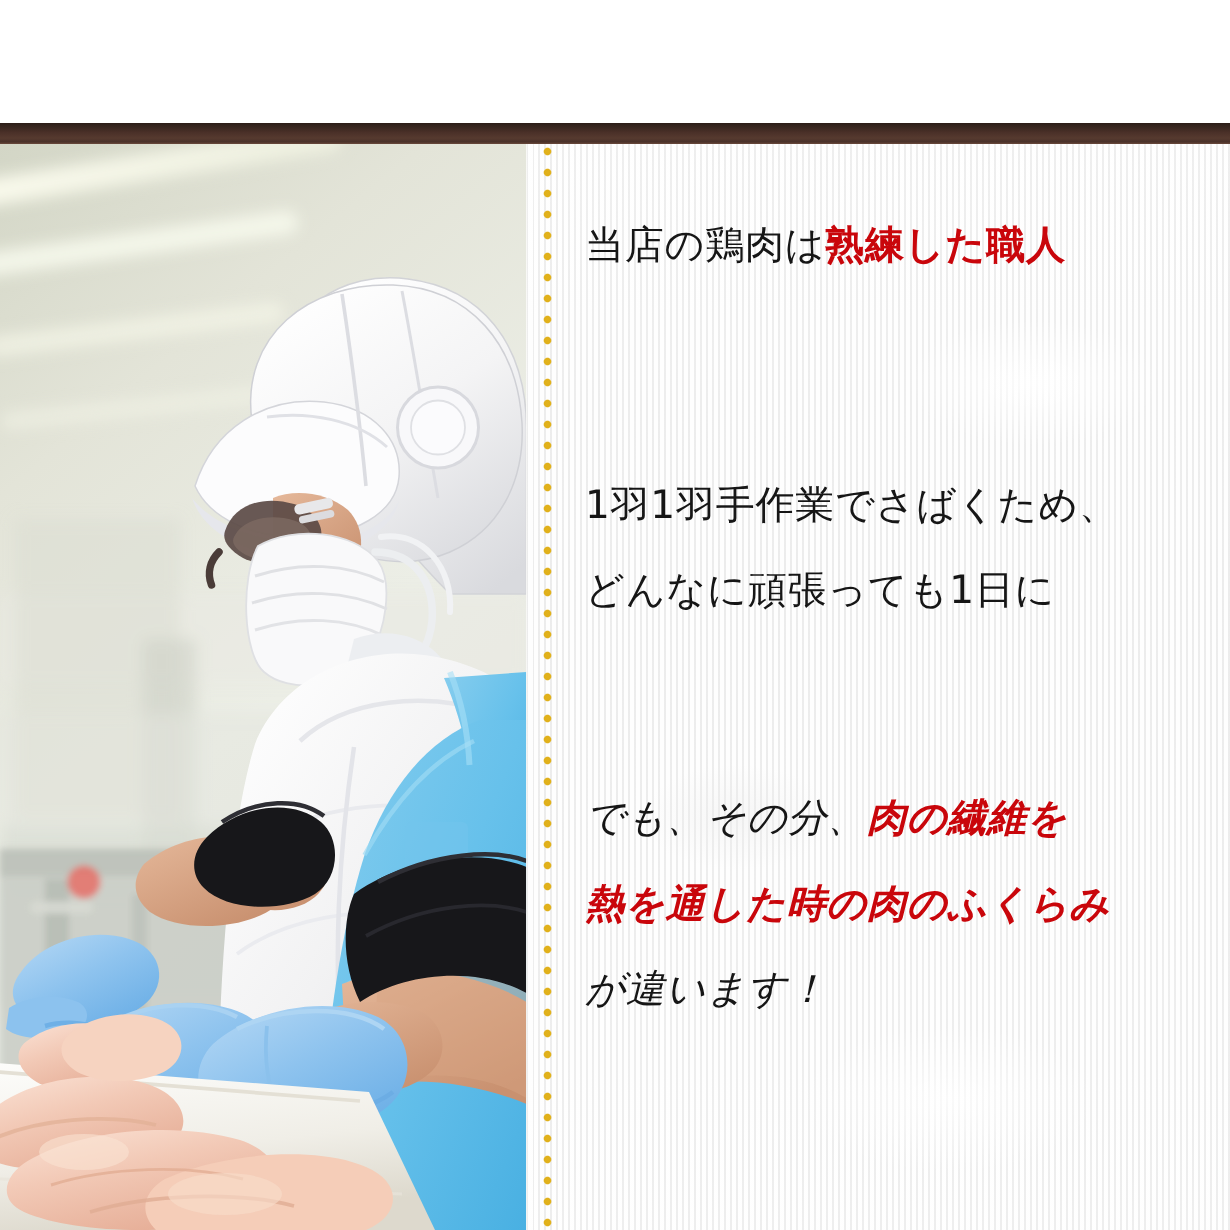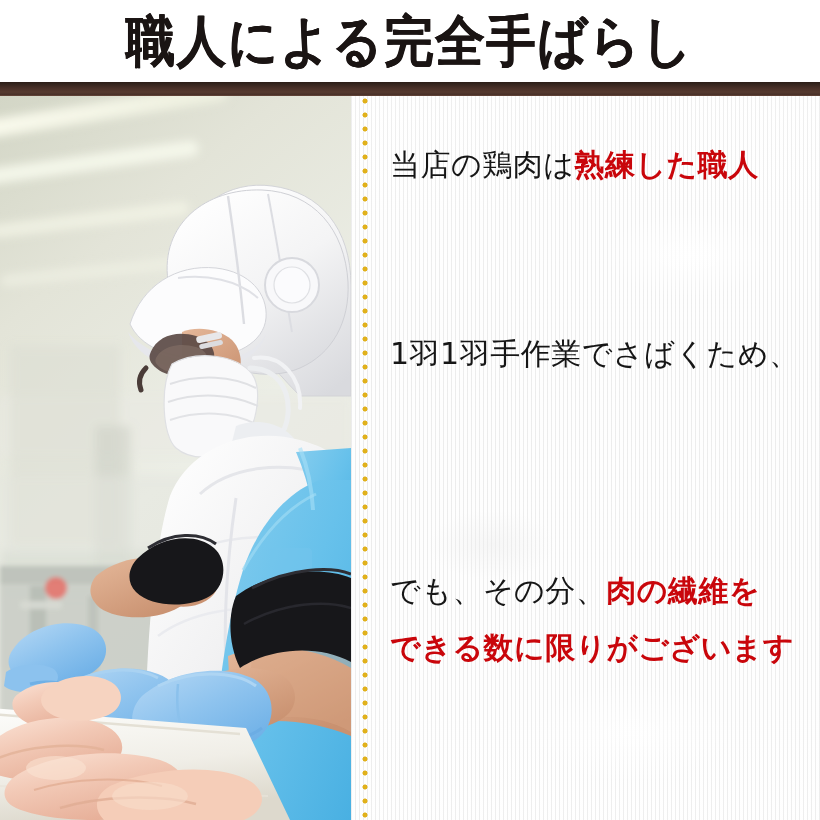--- a/index.html
+++ b/index.html
@@ -86,43 +86,40 @@
   }
 
   
   .copy {
     position:absolute;
     left:39px;
     width:420px;
   }
   .copy p {
     font-family:"DejaVu Sans","Liberation Sans",sans-serif;
-    font-size:30px;
+    font-size:26px;
     line-height:57px;
     color:#161616;
     letter-spacing:0.5px;
     white-space:nowrap;
   }
   .em { color:#c9060b; font-weight:700; }
   .blkbold { color:#161616; }
 
   #para1 { top:40px; }
-  #para2 { top:229px; }
-  #para3 { top:466px; }
+  #para2 { top:213px; }
+  #para3 { top:422px;font-style:italic; }
 
   .line { display:block; }
 </style>
 </head>
 <body>
 
 <div id="page">
 
-  <div class="header">
-    <div class="header-title">職人による完全手ばらし</div>
-  </div>
 
   <div class="divider-bar"></div>
 
   <div class="photo">
     <svg viewBox="0 0 351 724" preserveAspectRatio="xMidYMid slice">
       <defs>
         <linearGradient id="roomBg" x1="0" y1="0" x2="0.4" y2="1">
           <stop offset="0" stop-color="#d3d6c6"></stop>
           <stop offset="0.28" stop-color="#e3e4d8"></stop>
           <stop offset="0.62" stop-color="#eceee6"></stop>
@@ -342,20 +339,22 @@
 
   <div class="text-panel">
     <div class="panel-texture"></div>
     <div class="dotted-rule"></div>
 
     <div class="copy" id="para1">
         <p class="line"><span class="blkbold">当店の鶏肉は</span><span class="em">熟練した職人</span></p>
       </div>
     <div class="copy" id="para2">
         <p class="line"><span class="blkbold">1羽1羽手作業でさばくため、</span></p>
+        <p class="line"><span class="blkbold">どんなに頑張っても1日に</span></p>
       </div>
     <div class="copy" id="para3">
         <p class="line"><span class="blkbold">でも、その分、</span><span class="em">肉の繊維を</span></p>
-        <p class="line"><span class="em">できる数に限りがございます</span></p>
+        <p class="line"><span class="em">熱を通した時の肉のふくらみ</span></p>
+        <p class="line"><span class="blkbold">が違います！</span></p>
       </div>
   </div>
 
 </div>
 
 </body></html>

